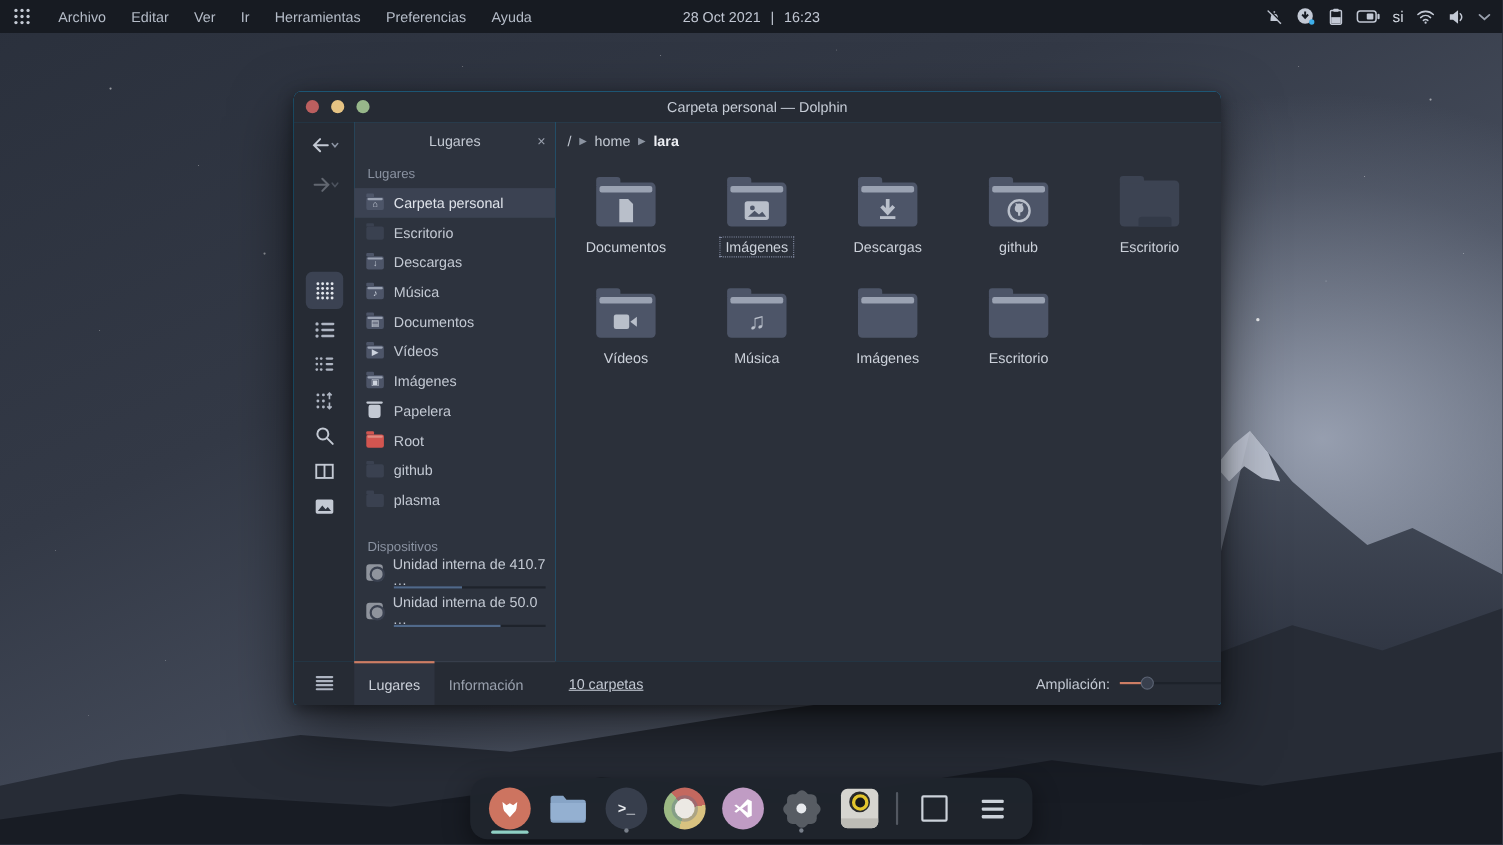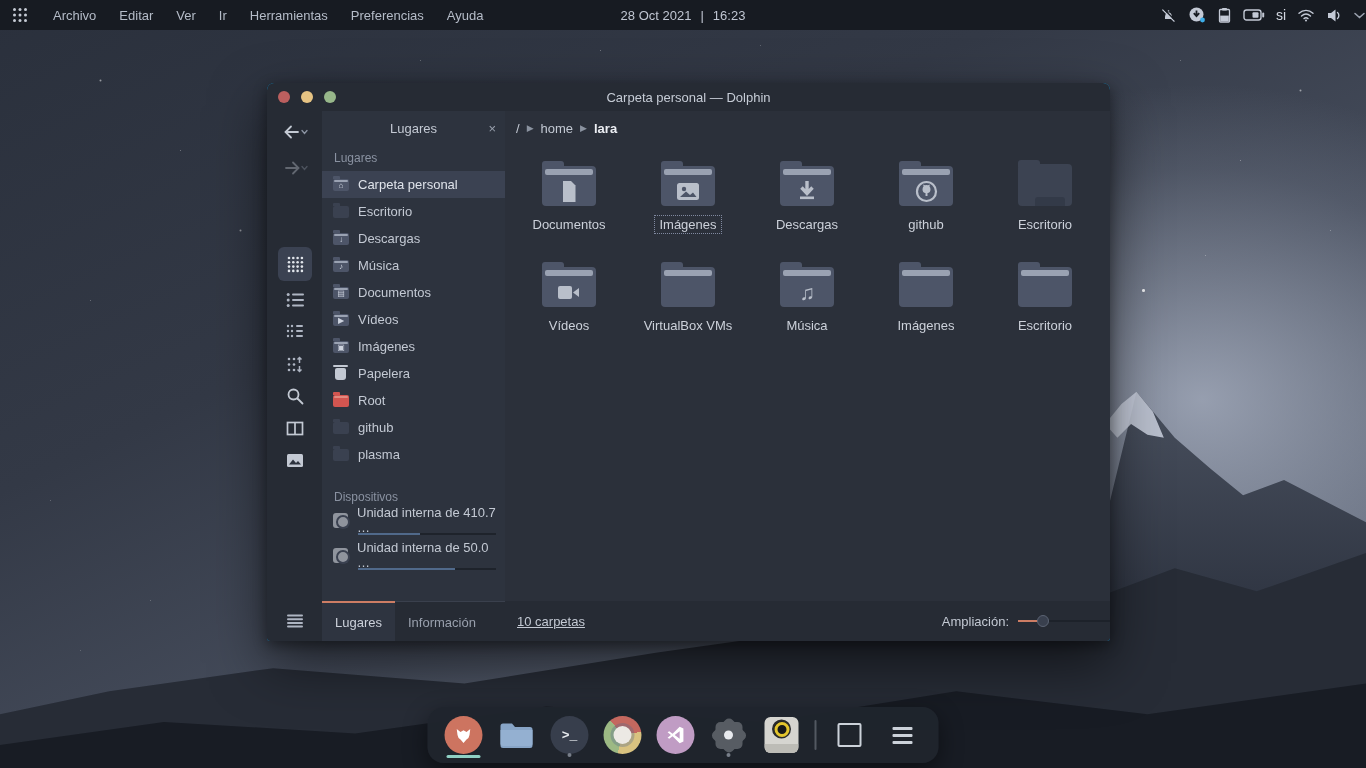--- a/index.html
+++ b/index.html
@@ -35,21 +35,21 @@
     clip-path:polygon(0 100%,0 97%,12% 94%,26% 95.5%,40% 92%,56% 94%,70% 90%,84% 93%,100% 89%,100% 100%);
     background:#181c24; }
 
   
   .topbar { position:absolute; top:0; left:0; right:0; height:30px; background:#171b22; z-index:40;
     display:flex; align-items:center; color:#b5bcc8; font-size:13px; }
   .topbar .left { display:flex; align-items:center; gap:21px; padding-left:9px; }
   .appgrid-btn { width:22px; height:22px; display:flex; align-items:center; justify-content:center; cursor:default; }
   .menu-item { cursor:default; padding:2px 1px; }
   .clock { position:absolute; left:50%; transform:translateX(-50%); display:flex; gap:9px; color:#c0c6d2; }
-  .tray { margin-left:auto; display:flex; align-items:center; gap:11px; color:#c3c9d5; }
+  .tray { margin-left:auto; display:flex; align-items:center; gap:11px; padding-right:10px; color:#c3c9d5; }
   .tray svg { display:block; }
   .kbd-layout { font-size:14px; color:#d3d8e1; }
 
   
   .window { position:absolute; left:267px; top:83px; width:843px; height:558px; z-index:20;
     border-radius:7px 7px 3px 3px; background:#0ea5e9; box-shadow:0 22px 55px rgba(0,0,0,.55), 0 4px 14px rgba(0,0,0,.4);
     display:flex; flex-direction:column; overflow:hidden; }
   .titlebar { height:28px; background:#262b34; flex:0 0 28px; position:relative; display:flex; align-items:center; justify-content:center; }
   .traffic { position:absolute; left:11px; top:0; height:100%; display:flex; align-items:center; gap:11px; }
   .tl { width:12px; height:12px; border-radius:50%; }
@@ -518,24 +518,20 @@
             <span class="fglyph">
               <svg width="22" height="15" viewBox="0 0 22 15">
                 <rect x="0" y="1" width="14" height="13" rx="2" fill="#b9bfca"></rect>
                 <path d="M15 7.5 L21 3 V12 Z" fill="#b9bfca"></path>
               </svg>
             </span>
           </div>
           <span class="cell-label">Vídeos</span>
         </div>
 
-        <div class="cell">
-          <div class="ffolder"></div>
-          <span class="cell-label">VirtualBox VMs</span>
-        </div>
 
         <div class="cell">
           <div class="ffolder">
             <span class="fglyph note">♫</span>
           </div>
           <span class="cell-label">Música</span>
         </div>
 
         <div class="cell">
           <div class="ffolder"></div>

